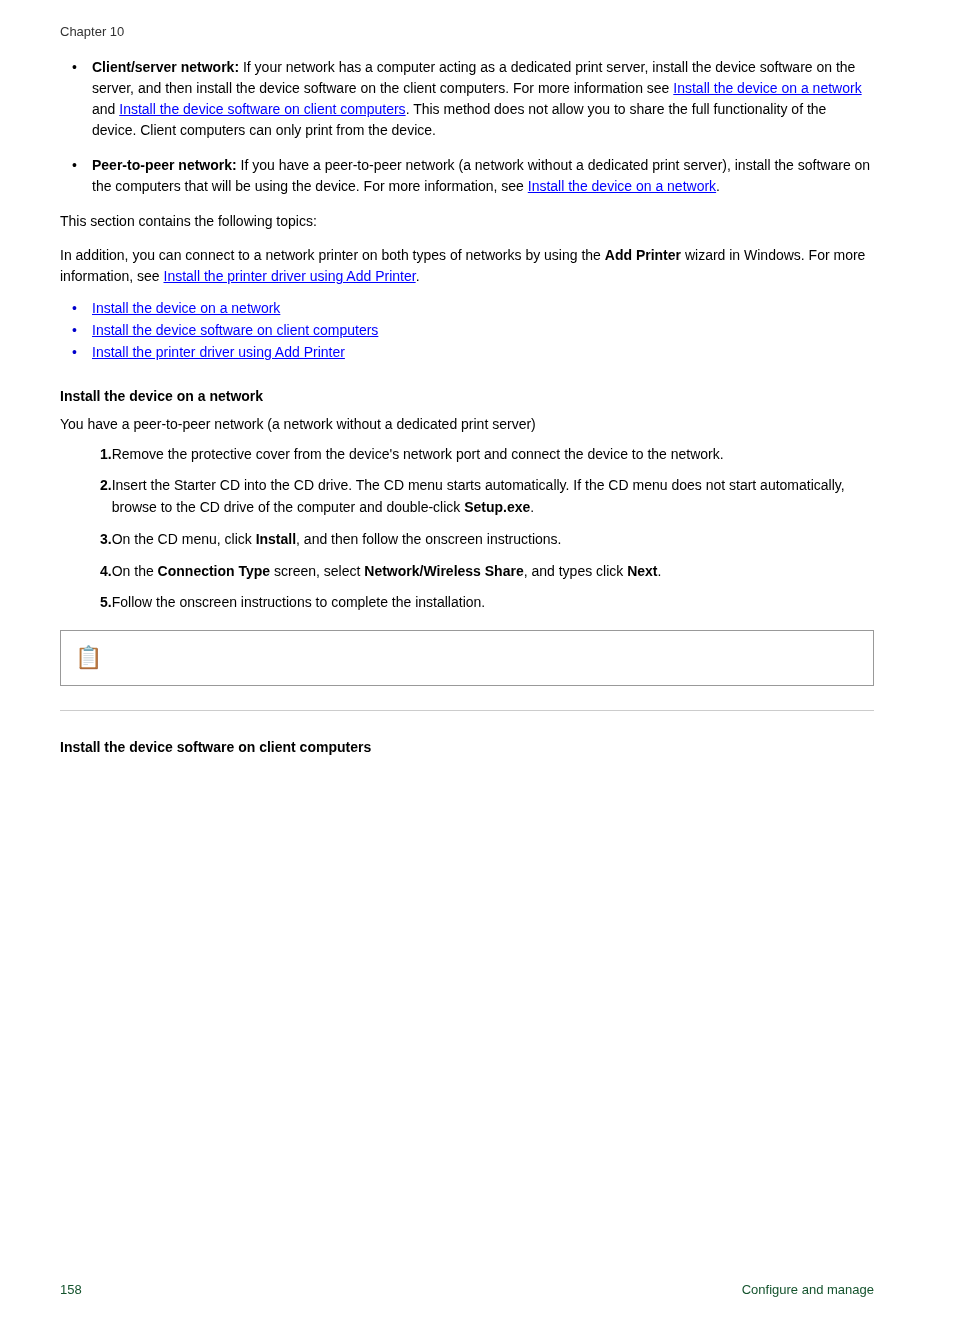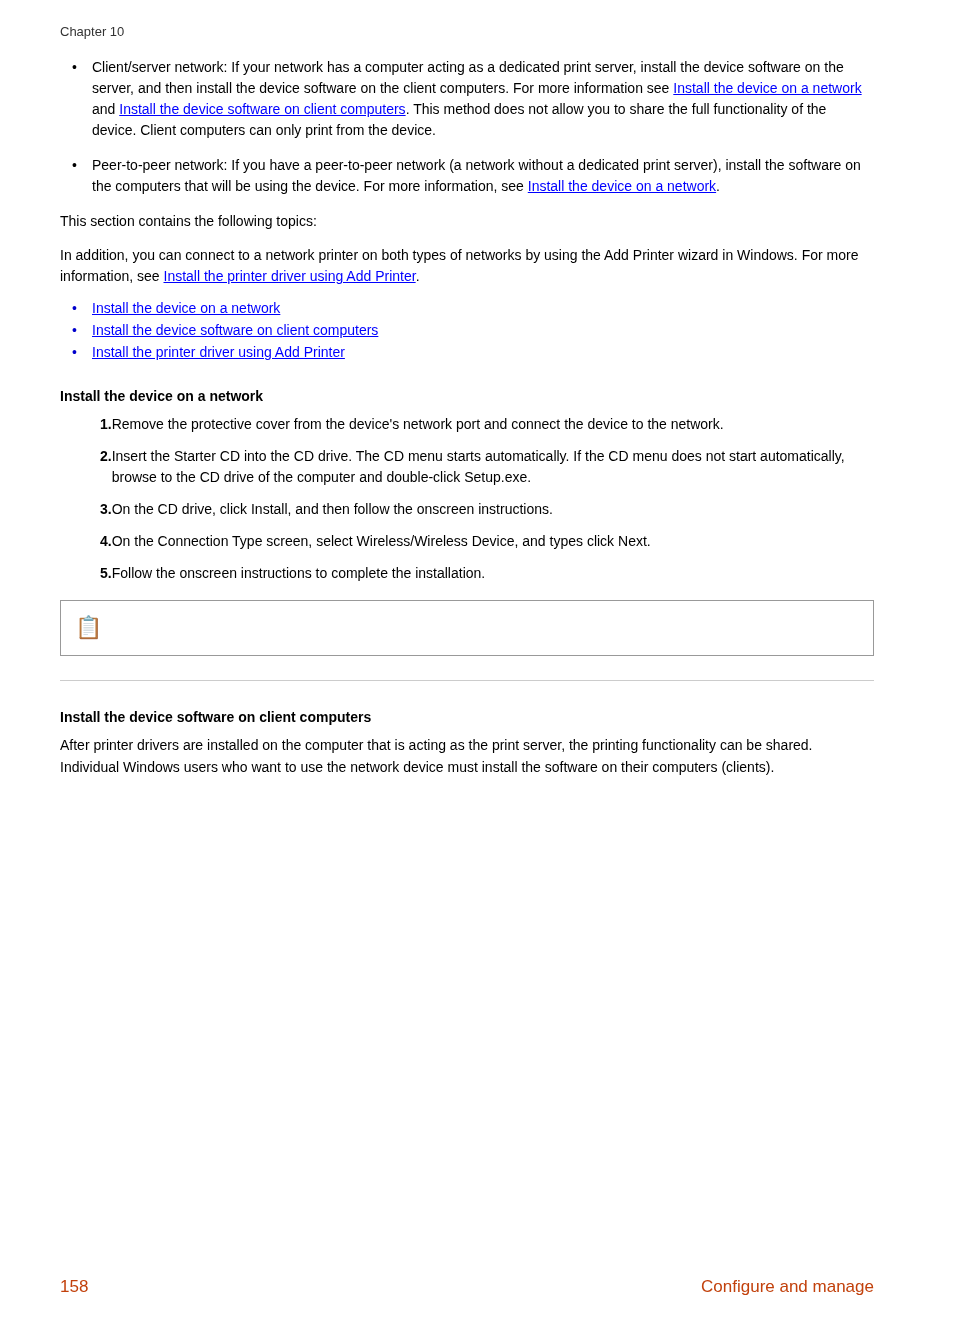--- a/index.html
+++ b/index.html
@@ -34,21 +34,21 @@
       margin-bottom: 14px;
       padding-left: 12px;
       position: relative;
       line-height: 1.5;
     }
     .bullet-list li::before {
       content: "•";
       position: absolute;
       left: -8px;
     }
-    .bold { font-weight: normal; }
+    .bold { font-weight: bold; }
     a {
       color: #00f;
       text-decoration: underline;
     }
     .paragraph {
       margin-bottom: 12px;
       line-height: 1.55;
     }
     .section-heading {
       font-weight: bold;
@@ -111,22 +111,22 @@
       border-top: 1px solid #ccc;
       margin: 24px 0 16px 0;
     }
     .footer {
       position: absolute;
       bottom: 24px;
       left: 60px;
       right: 80px;
       display: flex;
       justify-content: space-between;
-      font-size: 17px;
-      color: #c2410c;
+      font-size: 13px;
+      color: #14532d;
     }
     .peer-network-section {
       margin-bottom: 8px;
     }
   </style>
 </head>
 <body>
 
 <div class="page">
 
@@ -152,60 +152,60 @@
     </p>
 
     <ul class="topic-list">
       <li><a href="#install-device-network">Install the device on a network</a></li>
       <li><a href="#install-device-software-clients">Install the device software on client computers</a></li>
       <li><a href="#install-printer-driver-add-printer">Install the printer driver using Add Printer</a></li>
     </ul>
 
     <div id="install-device-network">
       <p class="section-heading">Install the device on a network</p>
+      <p class="paragraph peer-network-section">You have a peer-to-peer network (a network without a dedicated print server)</p>
 
       <ol class="numbered-list">
         <li>
           <span class="num-label">1.</span>
           <span class="num-content">Remove the protective cover from the device's network port and connect the device to the network.</span>
         </li>
         <li>
           <span class="num-label">2.</span>
           <span class="num-content">
             <span>Insert the Starter CD into the CD drive. The CD menu starts automatically. If the CD menu does not start automatically, browse to the CD drive of the computer and double-click </span><span class="bold">Setup.exe</span><span>.</span>
           </span>
         </li>
         <li>
           <span class="num-label">3.</span>
           <span class="num-content">
-            <span>On the CD drive, click </span><span class="bold">Install</span><span>, and then follow the onscreen instructions.</span>
+            <span>On the CD menu, click </span><span class="bold">Install</span><span>, and then follow the onscreen instructions.</span>
           </span>
         </li>
         <li>
           <span class="num-label">4.</span>
           <span class="num-content">
-            <span>On the </span><span class="bold">Connection Type</span><span> screen, select </span><span class="bold">Wireless/Wireless Device</span><span>, and types click </span><span class="bold">Next</span><span>.</span>
+            <span>On the </span><span class="bold">Connection Type</span><span> screen, select </span><span class="bold">Network/Wireless Share</span><span>, and types click </span><span class="bold">Next</span><span>.</span>
           </span>
         </li>
         <li>
           <span class="num-label">5.</span>
           <span class="num-content">Follow the onscreen instructions to complete the installation.</span>
         </li>
       </ol>
 
       <div class="note-box">
         <span class="note-icon">📋</span>
       </div>
     </div>
 
     <hr class="section-divider">
 
     <div id="install-device-software-clients">
       <p class="section-heading">Install the device software on client computers</p>
-      <p class="paragraph">After printer drivers are installed on the computer that is acting as the print server, the printing functionality can be shared. Individual Windows users who want to use the network device must install the software on their computers (clients).</p>
     </div>
 
   </div>
 
   <div class="footer">
     <span>158</span>
     <span>Configure and manage</span>
   </div>
 
 </div>

